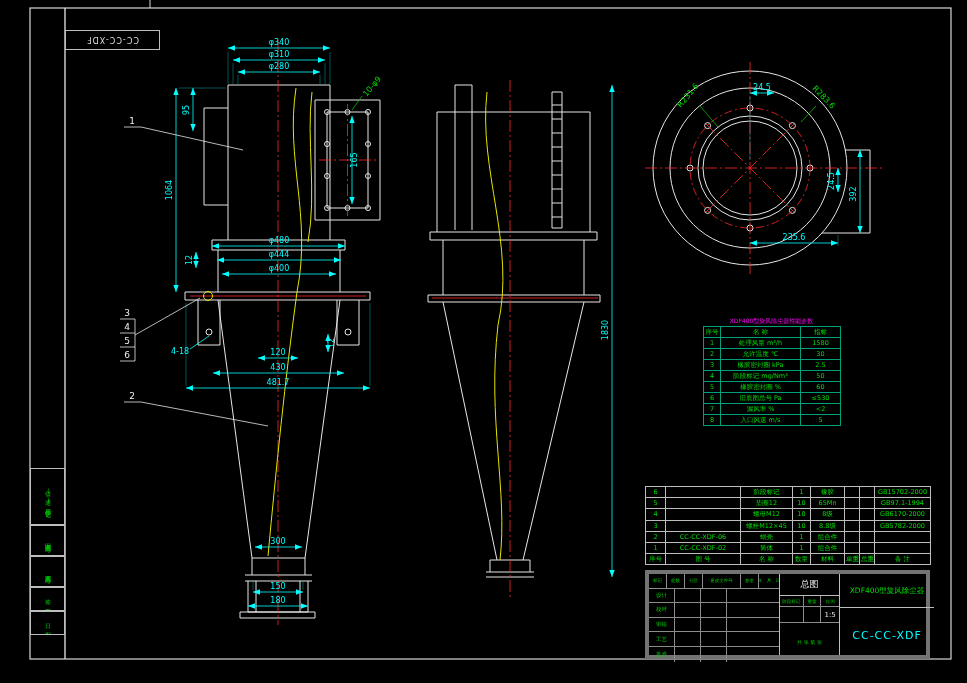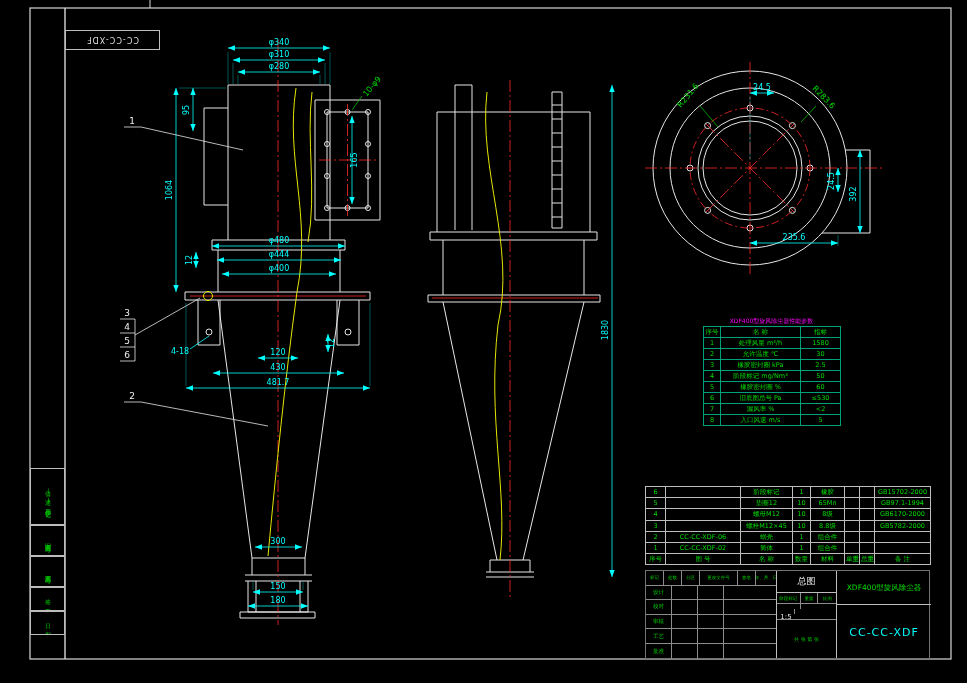--- a/index.html
+++ b/index.html
@@ -19,31 +19,31 @@
   .ptable th,.ptable td{border:1px solid #00a07a;color:#00dd00;font-size:6.5px;font-weight:normal;
           height:10px;line-height:10px;padding:0 1px;text-align:center;white-space:nowrap;overflow:hidden;}
 
   
   .bom{position:absolute;left:645px;top:486px;width:285px;}
   .bom table{width:100%;border-collapse:collapse;table-layout:fixed;}
   .bom td{border:1px solid #bdbdbd;color:#00dd00;font-size:6.5px;height:10.2px;line-height:10px;
           padding:0 1px;text-align:center;white-space:nowrap;overflow:hidden;}
 
   
-  .tblock{position:absolute;left:645px;top:570px;width:285px;height:89px;border:1px solid #737373;box-sizing:border-box;}
+  .tblock{position:absolute;left:645px;top:570px;width:285px;height:89px;border:4px solid #737373;box-sizing:border-box;}
   .tbL{position:absolute;left:0;top:0;width:130px;height:100%;}
   .tbrow{display:flex;height:14.6px;border-bottom:1px solid #8c8c8c;box-sizing:border-box;align-items:center;}
   .tbrow:last-child{border-bottom:none;}
   .tbc{border-right:1px solid #8c8c8c;height:100%;display:flex;align-items:center;justify-content:center;
        color:#00cc00;font-size:4.5px;white-space:nowrap;overflow:hidden;box-sizing:border-box;}
   .tbM{position:absolute;left:130px;top:0;width:60px;height:100%;border-left:1px solid #bdbdbd;box-sizing:border-box;}
   .tbM-title{height:22px;border-bottom:1px solid #bdbdbd;color:#eeeeee;font-size:9px;display:flex;
              align-items:center;justify-content:center;box-sizing:border-box;}
   .tbM-h{display:flex;height:11px;border-bottom:1px solid #8c8c8c;box-sizing:border-box;}
-  .tbM-v{display:flex;height:16px;border-bottom:1px solid #8c8c8c;box-sizing:border-box;flex-direction:column;}
+  .tbM-v{display:flex;height:16px;border-bottom:1px solid #8c8c8c;box-sizing:border-box;}
   .tbM-v .tbc{font-size:7px;color:#e8e8e8;}
   .tbM-s{height:38px;display:flex;align-items:center;justify-content:center;color:#00cc00;font-size:5px;}
   .tbR{position:absolute;left:190px;top:0;width:95px;height:100%;border-left:1px solid #bdbdbd;box-sizing:border-box;}
   .tbR-name{height:34px;border-bottom:1px solid #bdbdbd;color:#00dd00;font-size:7.5px;display:flex;
             align-items:center;justify-content:center;text-align:center;padding:0 2px;box-sizing:border-box;}
   .tbR-no{height:54px;color:#00ffff;font-size:11px;letter-spacing:1px;display:flex;align-items:center;justify-content:center;}
 
   
   .lbox{position:absolute;left:30px;width:35px;border:1px solid #bdbdbd;box-sizing:border-box;
         color:#00cc00;font-size:6px;letter-spacing:1px;display:flex;align-items:center;justify-content:center;

